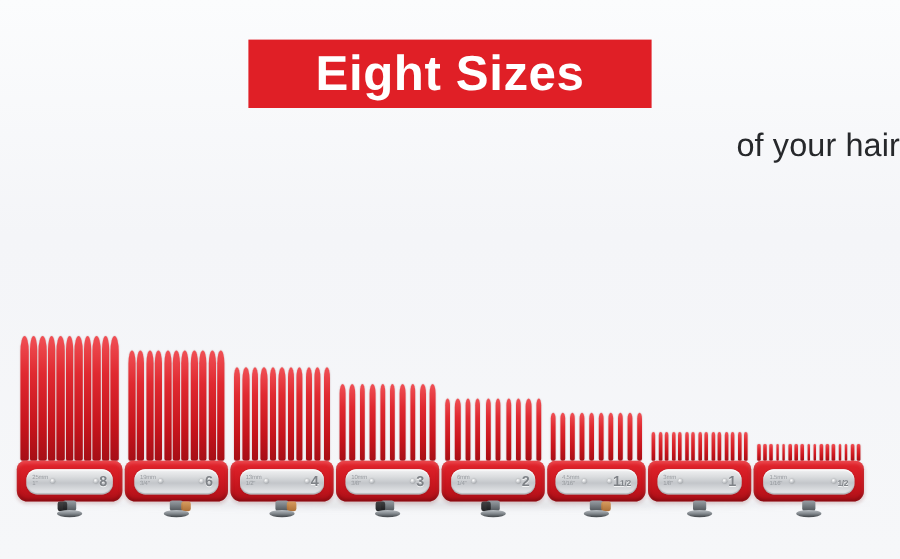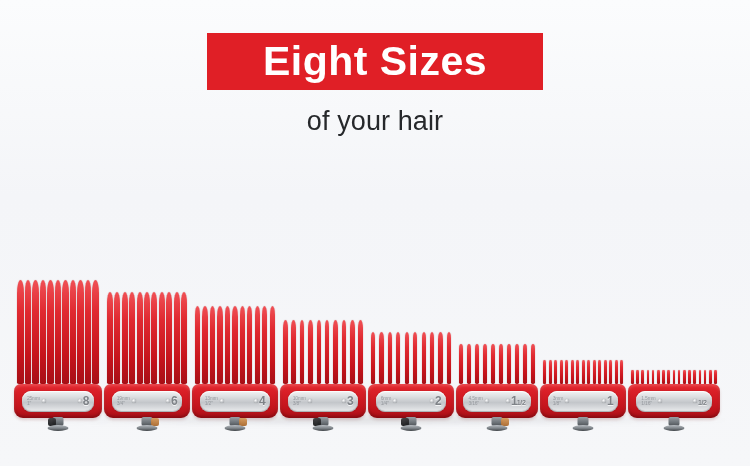--- a/index.html
+++ b/index.html
@@ -21,21 +21,21 @@
   }
   .banner-text{
     color:#ffffff;font-size:41px;font-weight:700;letter-spacing:.5px;
     line-height:1;white-space:nowrap;
   }
   .subtitle{
     position:absolute;left:0;top:104px;width:750px;
     text-align:center;color:#26282b;font-size:27px;line-height:1.33;
     font-weight:400;letter-spacing:.1px;
   }
-  .subtitle .l2{display:block;}
+  .subtitle .l2{display:block;text-align:right;}
 
   
   .comb-row{
     position:absolute;left:0;bottom:48px;width:750px;height:190px;
   }
   .comb{
     position:absolute;bottom:0;
     display:flex;flex-direction:column;justify-content:flex-end;
     align-items:center;
   }

